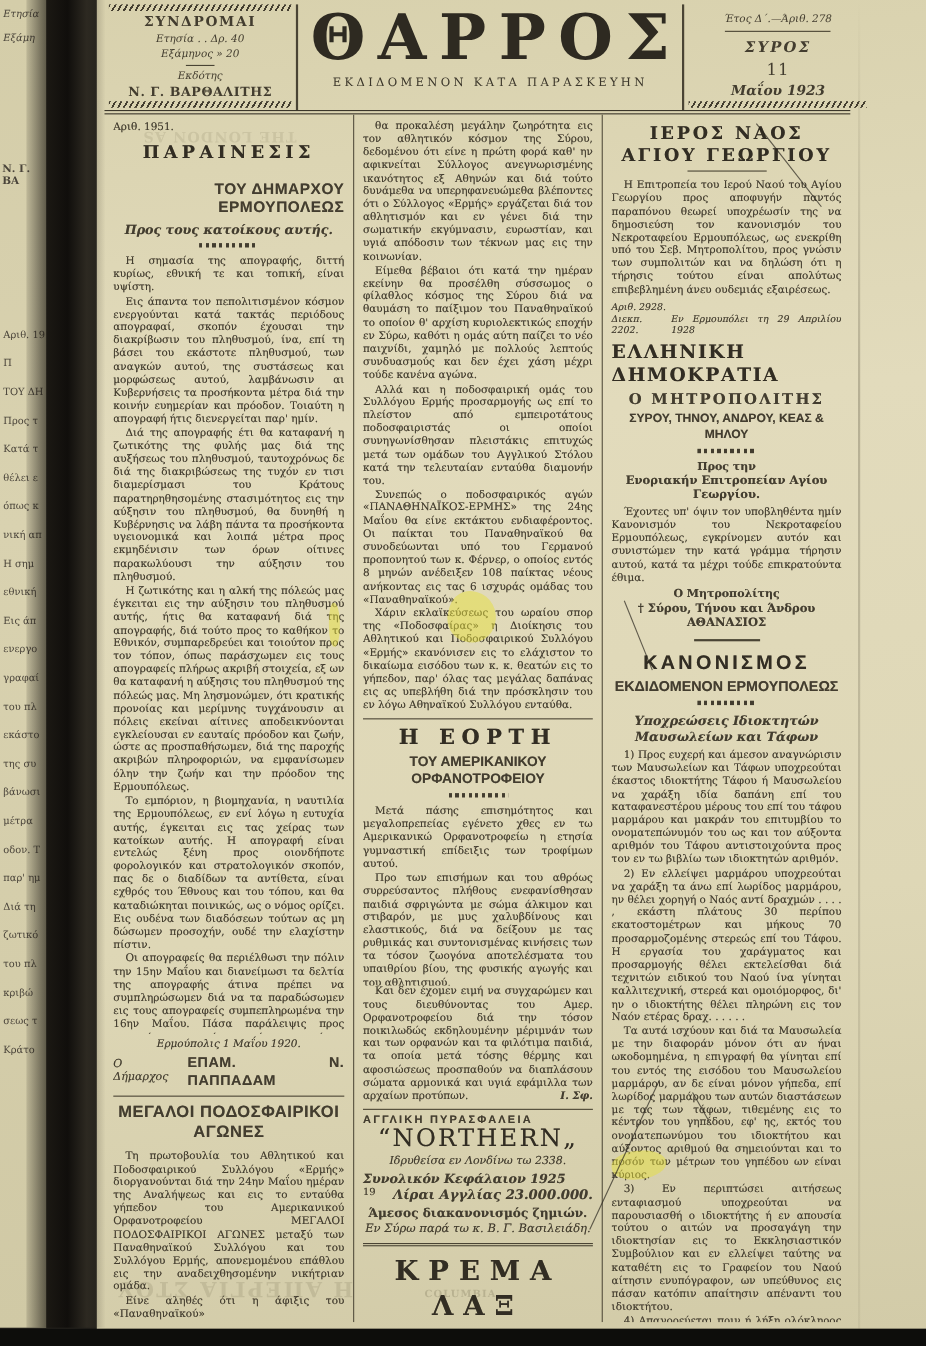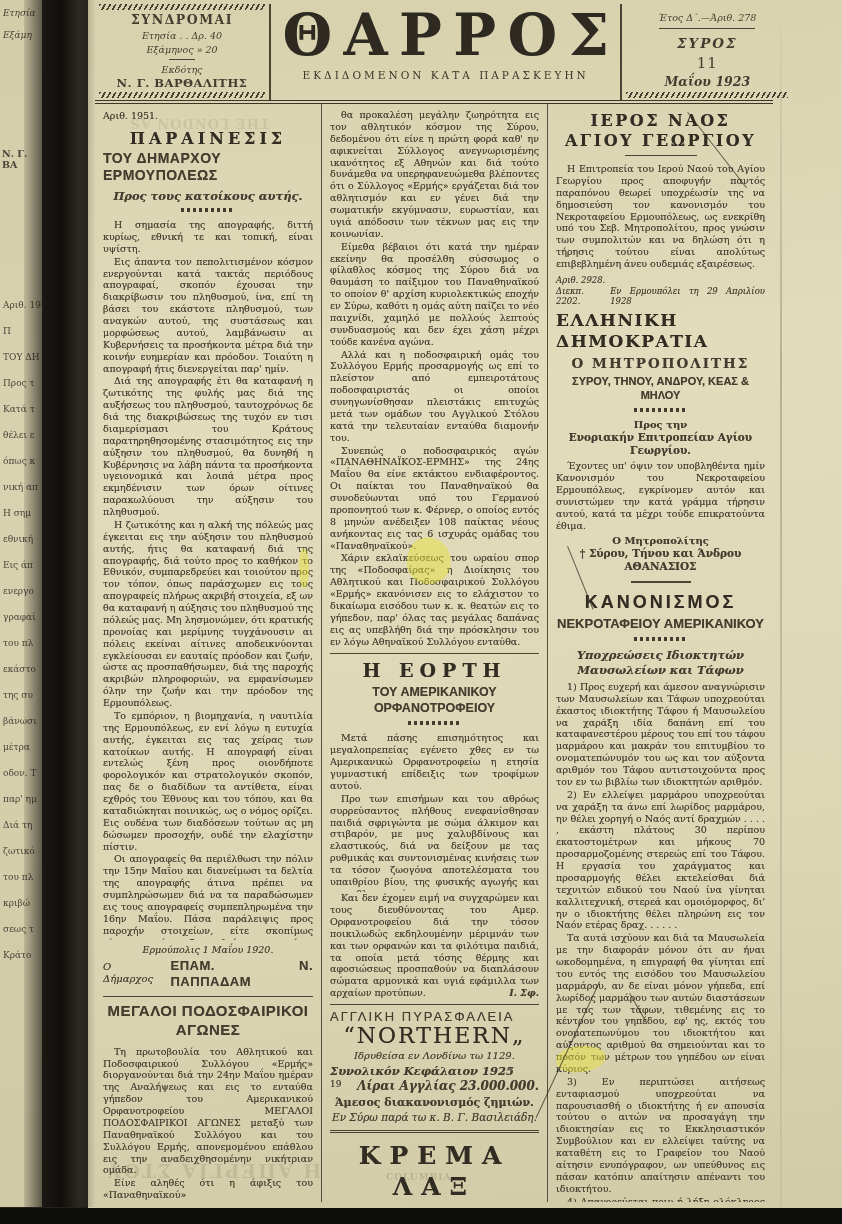--- a/index.html
+++ b/index.html
@@ -50,35 +50,35 @@
   .cols{display:grid;grid-template-columns:1fr 1fr 1fr;height:1098px;overflow:hidden}
   .col{padding:5px 8px 0;font-size:9.5px;line-height:1.25;text-align:justify;overflow:hidden;
     text-shadow:0 0 .5px rgba(67,61,47,.55)}
   .col + .col{border-left:1px solid #554f3d}
   .col p{text-indent:11px;margin-bottom:1px}
   .colflex{display:flex;flex-direction:column}
   .grow{flex:1 1 auto;overflow:hidden}
   .pin{flex:0 0 auto}
   .h-doc{margin:1px 0 9px}
   .h1a{font-size:16px;font-weight:bold;text-align:center;letter-spacing:4px;color:#322d23;line-height:1.05}
-  .h1b{font-family:"Liberation Sans",sans-serif;font-size:14px;font-weight:bold;text-align:left;letter-spacing:.5px;margin-top:2px}
+  .h1b{font-family:"Liberation Sans",sans-serif;font-size:14px;font-weight:bold;text-align:right;letter-spacing:.5px;margin-top:15px}
   .h1c{font-size:11.5px;font-weight:bold;font-style:italic;text-align:center;margin-top:4px}
   .orn{width:54px;height:4px;margin:5px auto 7px;background:repeating-linear-gradient(90deg,#433d2f 0 3px,transparent 3px 6px)}
   .dateline{text-align:center;font-style:italic;margin-top:4px}
   .sig1{display:flex;justify-content:center;align-items:baseline;gap:8px;margin-top:2px}
   .sig1 .t{font-style:italic;font-size:10px}
   .sig1 .n{font-family:"Liberation Sans",sans-serif;font-weight:bold;font-size:13px;letter-spacing:.5px}
   .rule{border-top:1px solid #4a4434;margin:6px 0 5px}
   .h2{font-family:"Liberation Sans",sans-serif;font-size:15px;font-weight:bold;text-align:center;letter-spacing:.5px;margin:2px 0 6px}
   .h3a{font-size:19px;font-weight:bold;text-align:center;letter-spacing:6px;color:#322d23}
   .h3b{font-family:"Liberation Sans",sans-serif;font-size:12.5px;font-weight:bold;text-align:center;margin-top:2px}
   .sigend{float:right;font-weight:bold;font-style:italic}
   
   .ad{border-top:1px solid #4a4434;margin-top:5px;padding-top:4px}
-  .ad-h{font-family:"Liberation Sans",sans-serif;font-size:13px;font-weight:normal;letter-spacing:2px}
+  .ad-h{font-family:"Liberation Sans",sans-serif;font-size:10px;font-weight:bold;letter-spacing:2px}
   .ad-brand{text-align:center;font-size:22px;letter-spacing:2px;margin-top:-3px;color:#322d23}
   .ad-founded{text-align:center;font-style:italic;font-size:10px}
   .ad-cap{font-weight:bold;font-style:italic;font-size:11.5px;margin-top:2px}
   .ad-amt{text-align:right;font-weight:bold;font-style:italic;font-size:12px}
   .ad-frag{float:left;font-weight:normal;font-style:normal;font-size:9px}
   .ad-set{text-align:center;font-weight:bold;font-size:11px;margin-top:2px}
   .ad-agent{text-align:center;font-style:italic;font-size:10.5px;margin-top:2px}
   .cream{border-top:3px double #4a4434;margin-top:5px;padding-top:7px;text-align:center;
     font-size:25px;font-weight:bold;letter-spacing:9px;color:#322d23}
   
@@ -225,21 +225,21 @@
 
           </div>
           <div class="pin">
             <p>
               <span>Και δεν έχομεν ειμή να συγχαρώμεν και τους διευθύνοντας του Αμερ. Ορφανοτροφείου διά την τόσον ποικιλωδώς εκδηλουμένην μέριμνάν των και των ορφανών και τα φιλότιμα παιδιά, τα οποία μετά τόσης θέρμης και αφοσιώσεως προσπαθούν να διαπλάσουν σώματα αρμονικά και υγιά εφάμιλλα των αρχαίων προτύπων.</span>
               <span class="sigend">Ι. Σφ.</span>
             </p>
             <div class="ad">
               <div class="ad-h">ΑΓΓΛΙΚΗ ΠΥΡΑΣΦΑΛΕΙΑ</div>
               <div class="ad-brand">“NORTHERN„</div>
-              <div class="ad-founded">Ιδρυθείσα εν Λονδίνω τω 1129.</div>
+              <div class="ad-founded">Ιδρυθείσα εν Λονδίνω τω 2338.</div>
               <div class="ad-cap">Συνολικόν Κεφάλαιον 1925</div>
               <div class="ad-amt">
                 <span class="ad-frag">19</span>
                 <span>Λίραι Αγγλίας 23.000.000.</span>
               </div>
               <div class="ad-set">Άμεσος διακανονισμός ζημιών.</div>
               <div class="ad-agent">Εν Σύρω παρά τω κ. Β. Γ. Βασιλειάδη.</div>
             </div>
             <div class="cream">ΚΡΕΜΑ ΛΑΞ</div>
           </div>
@@ -260,21 +260,21 @@
           <div class="h5b">Ο ΜΗΤΡΟΠΟΛΙΤΗΣ</div>
           <div class="h5c">ΣΥΡΟΥ, ΤΗΝΟΥ, ΑΝΔΡΟΥ, ΚΕΑΣ &amp; ΜΗΛΟΥ</div>
           <div class="orn"></div>
           <div class="to1">Προς την</div>
           <div class="to2">Ενοριακήν Επιτροπείαν Αγίου Γεωργίου.</div>
           <p style="margin-top:3px">Έχοντες υπ' όψιν τον υποβληθέντα ημίν Κανονισμόν του Νεκροταφείου Ερμουπόλεως, εγκρίνομεν αυτόν και συνιστώμεν την κατά γράμμα τήρησιν αυτού, κατά τα μέχρι τούδε επικρατούντα έθιμα.</p>
           <div class="sig2a">Ο Μητροπολίτης</div>
           <div class="sig2b">† Σύρου, Τήνου και Άνδρου ΑΘΑΝΑΣΙΟΣ</div>
           <div class="rule-short"></div>
           <div class="h6a">ΚΑΝΟΝΙΣΜΟΣ</div>
-          <div class="h6b">ΝΕΚΡΟΤΑΦΕΙΟΥ ΑΜΕΡΙΚΑΝΙΚΟΥ</div>
+          <div class="h6b">ΕΚΔΙΔΟΜΕΝΟΝ ΕΡΜΟΥΠΟΛΕΩΣ</div>
           <div class="orn"></div>
           <div class="it-head">Υποχρεώσεις Ιδιοκτητών</div>
           <div class="it-head" style="margin-bottom:4px">Μαυσωλείων και Τάφων</div>
           <p>1) Προς ευχερή και άμεσον αναγνώρισιν των Μαυσωλείων και Τάφων υποχρεούται έκαστος ιδιοκτήτης Τάφου ή Μαυσωλείου να χαράξη ιδία δαπάνη επί του καταφανεστέρου μέρους του επί του τάφου μαρμάρου και μακράν του επιτυμβίου το ονοματεπώνυμόν του ως και τον αύξοντα αριθμόν του Τάφου αντιστοιχούντα προς τον εν τω βιβλίω των ιδιοκτητών αριθμόν.</p>
           <p>2) Εν ελλείψει μαρμάρου υποχρεούται να χαράξη τα άνω επί λωρίδος μαρμάρου, ην θέλει χορηγή ο Ναός αντί δραχμών . . . . , εκάστη πλάτους 30 περίπου εκατοστομέτρων και μήκους 70 προσαρμοζομένης στερεώς επί του Τάφου. Η εργασία του χαράγματος και προσαρμογής θέλει εκτελείσθαι διά τεχνιτών ειδικού του Ναού ίνα γίνηται καλλιτεχνική, στερεά και ομοιόμορφος, δι' ην ο ιδιοκτήτης θέλει πληρώνη εις τον Ναόν ετέρας δραχ. . . . . .</p>
           <p>Τα αυτά ισχύουν και διά τα Μαυσωλεία με την διαφοράν μόνον ότι αν ήναι ωκοδομημένα, η επιγραφή θα γίνηται επί του εντός της εισόδου του Μαυσωλείου μαρμάρου, αν δε είναι μόνον γήπεδα, επί λωρίδος μαρμάρου των αυτών διαστάσεων με τας των τάφων, τιθεμένης εις το κέντρον του γηπέδου, εφ' ης, εκτός του ονοματεπωνύμου του ιδιοκτήτου και αύξοντος αριθμού θα σημειούνται και το ποσόν των μέτρων του γηπέδου ων είναι κύριος.</p>
           <p>3) Εν περιπτώσει αιτήσεως ενταφιασμού υποχρεούται να παρουσιασθή ο ιδιοκτήτης ή εν απουσία τούτου ο αιτών να προσαγάγη την ιδιοκτησίαν εις το Εκκλησιαστικόν Συμβούλιον και εν ελλείψει ταύτης να καταθέτη εις το Γραφείον του Ναού αίτησιν ενυπόγραφον, ων υπεύθυνος εις πάσαν κατόπιν απαίτησιν απέναντι του ιδιοκτήτου.</p>
           <p>4) Απαγορεύεται πριν ή λήξη ολόκληρος Τριετία από του ενταφιασμού να ενταφιασθή άλλο άτομον εντός του ιδίου Τάφου ή Μαυσωλείου.</p>
 
         </section>

